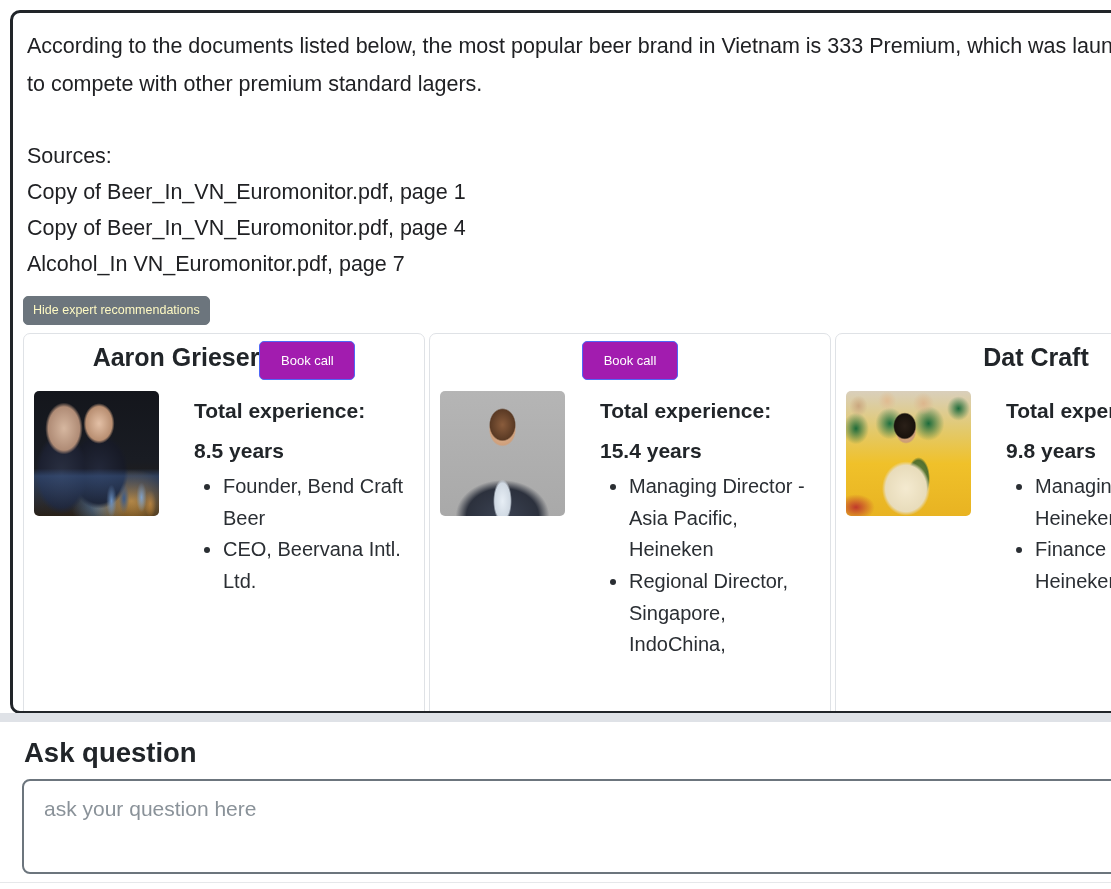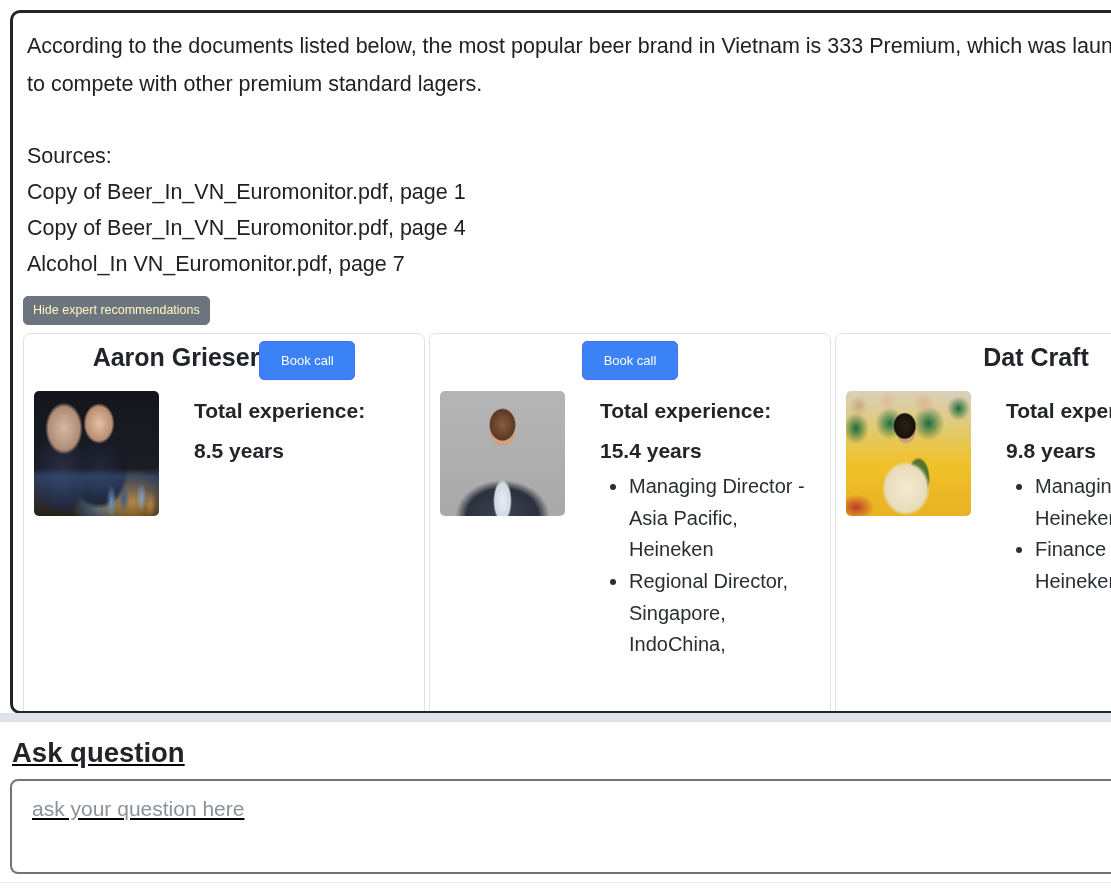--- a/index.html
+++ b/index.html
@@ -98,21 +98,21 @@
   .expert-name {
     font-size: 25px;
     font-weight: bold;
     color: #212529;
     line-height: 1.18;
     margin: 0;
     white-space: nowrap;
   }
 
   .book-call-btn {
-    background: #3b82f6;
+    background: #a21caf;
     color: #ffffff;
     border: 1px solid #4f68f7;
     border-radius: 5px;
     font-size: 13px;
     font-family: "Liberation Sans", sans-serif;
     padding: 0 14px;
     height: 39px;
     min-width: 96px;
     cursor: pointer;
     flex: 0 0 auto;
@@ -233,25 +233,24 @@
     left: 0;
     top: 713px;
     width: 1111px;
     height: 9px;
     background: #dfe2e7;
   }
 
   
   .ask-section {
     position: absolute;
-    left: 0;
+    left: 12px;
     top: 722px;
     width: 1033px;
     padding: 14px 0 0 10px;
-    text-decoration: underline;
   }
 
   .ask-heading {
     font-size: 27.5px;
     font-weight: bold;
     color: #212529;
     margin: 0 0 10px 2px;
     line-height: 1.2;
   }
 
@@ -309,20 +308,24 @@
         <div class="photo-col">
           <div class="expert-photo photo-aaron">
             <div class="ph-layer ph-bg"></div>
             <div class="ph-layer ph-person"></div>
             <div class="ph-layer ph-bottles"></div>
           </div>
         </div>
         <div class="exp-col">
           <div class="exp-title">Total experience:</div>
           <div class="exp-years">8.5 years</div>
+          <ul class="roles-list">
+            <li>Founder, Bend Craft Beer</li>
+            <li>CEO, Beervana Intl. Ltd.</li>
+          </ul>
         </div>
       </div>
     </div>
 
     <div class="expert-card">
       <div class="card-head">
         <button class="book-call-btn">Book call</button>
       </div>
       <div class="card-body">
         <div class="photo-col">

